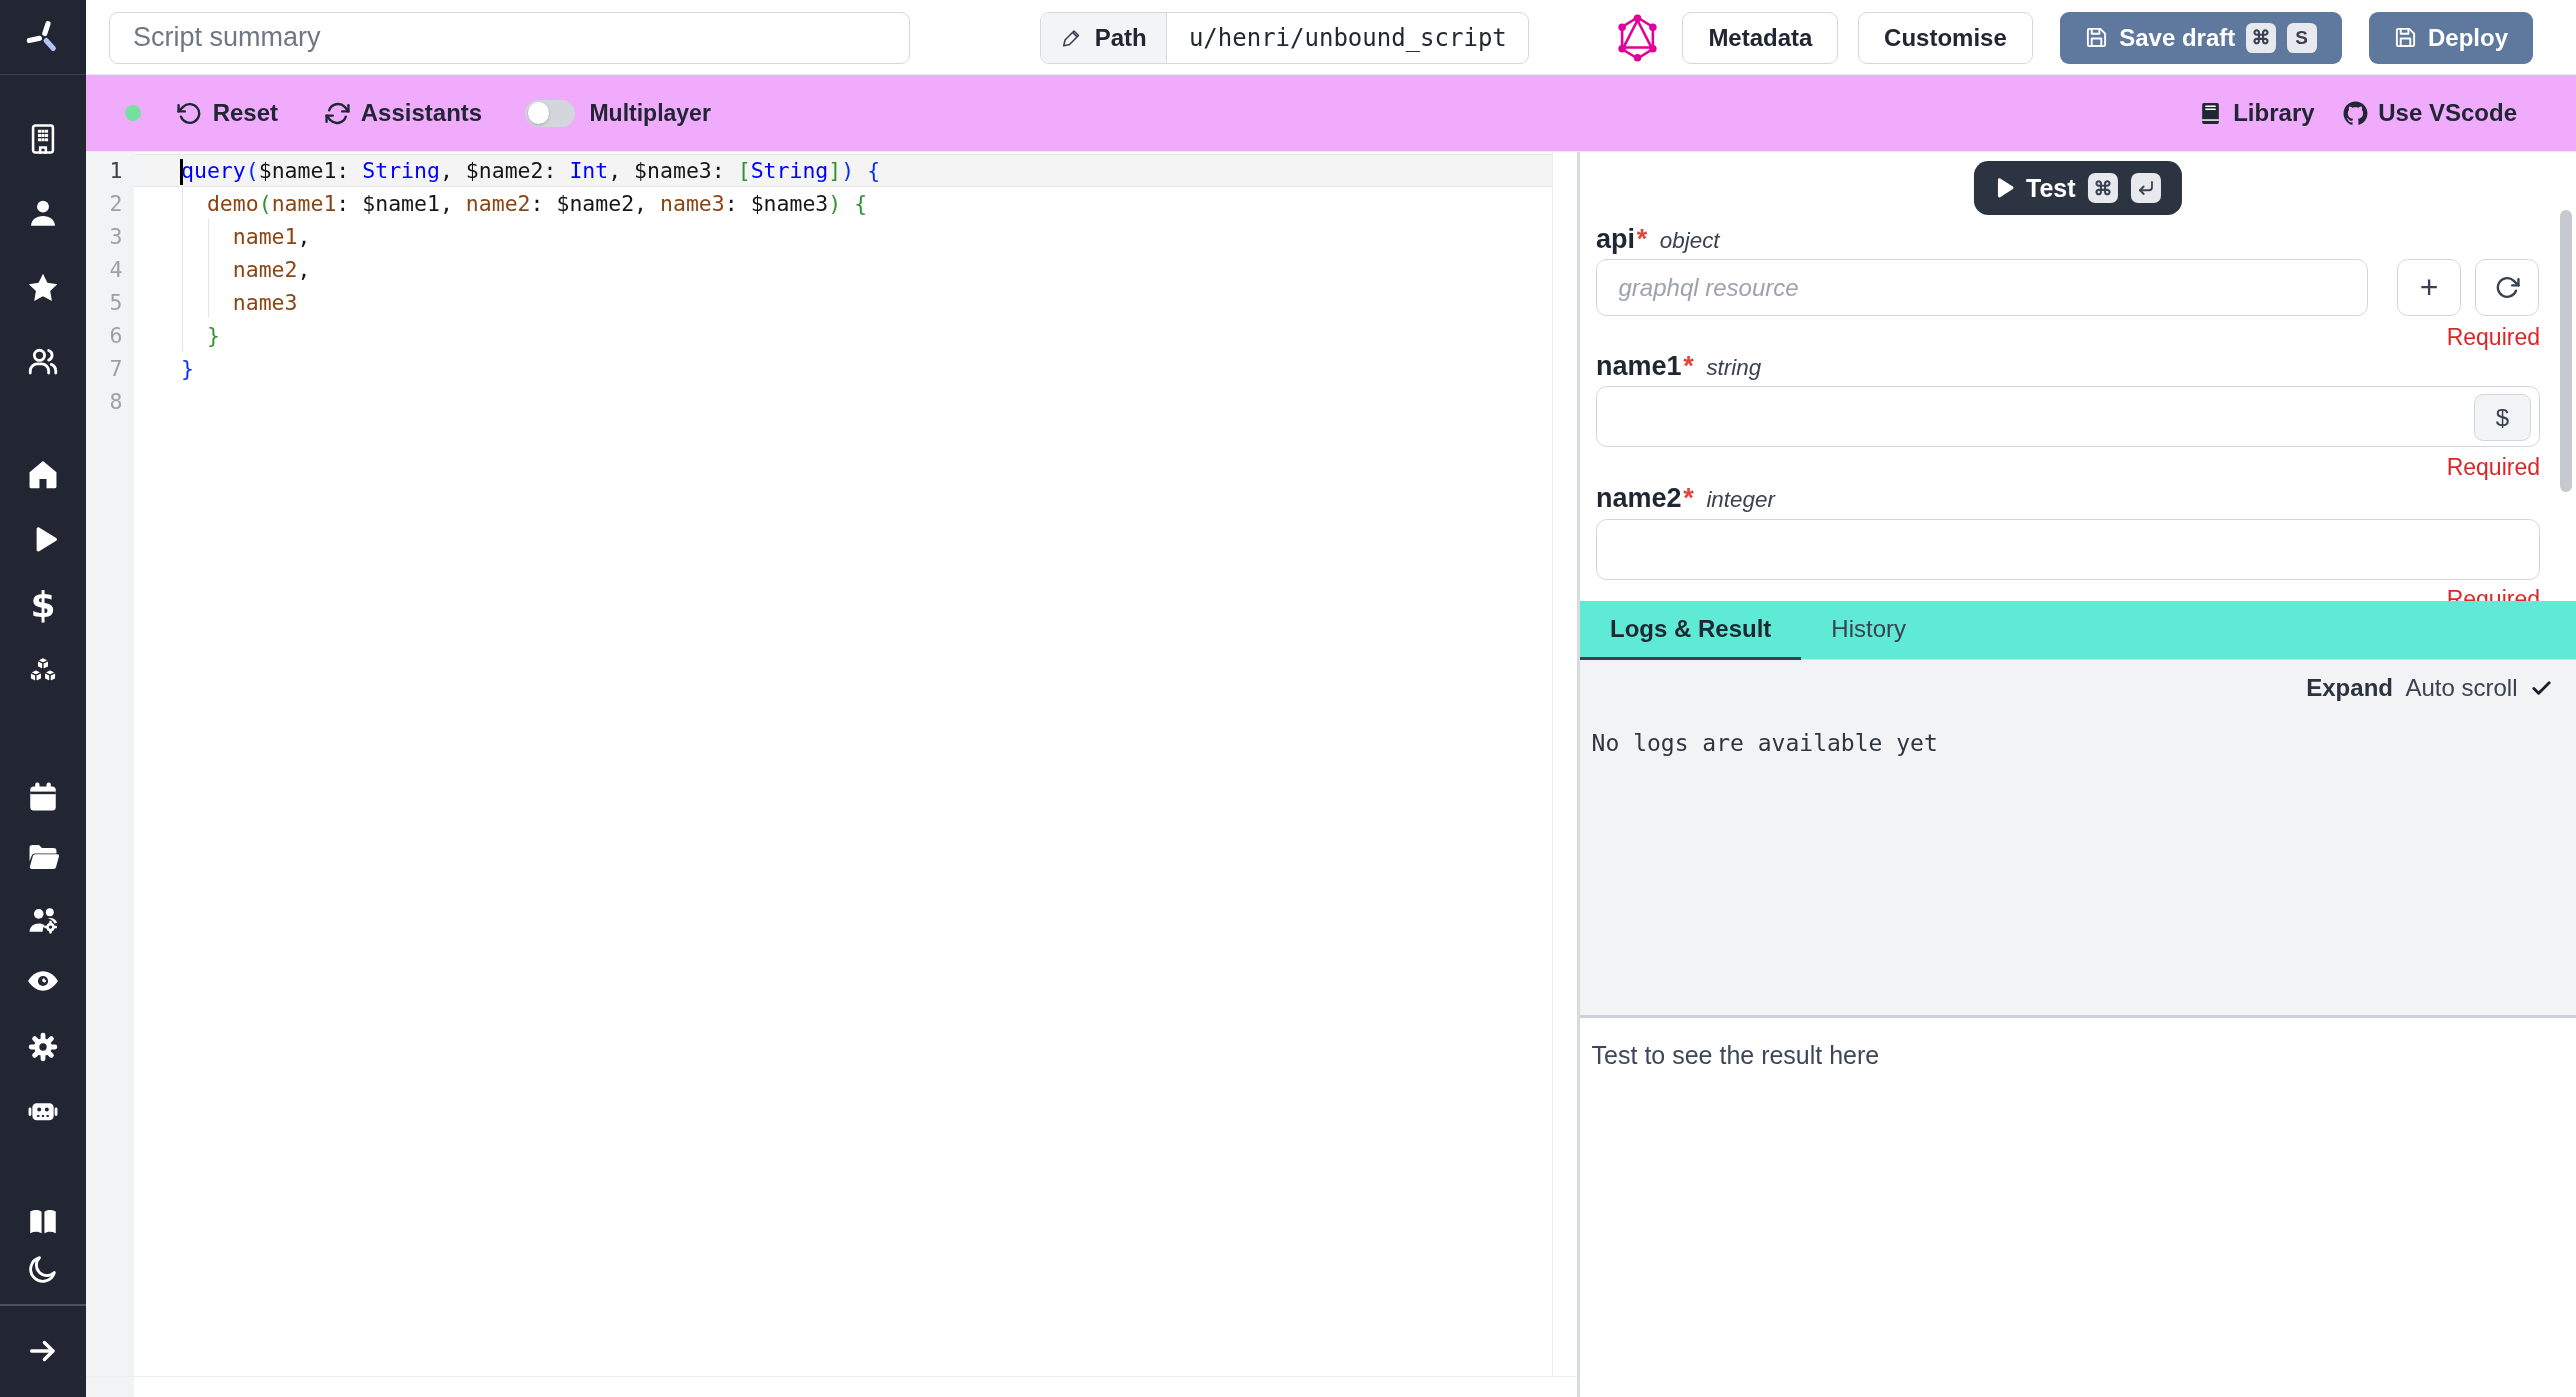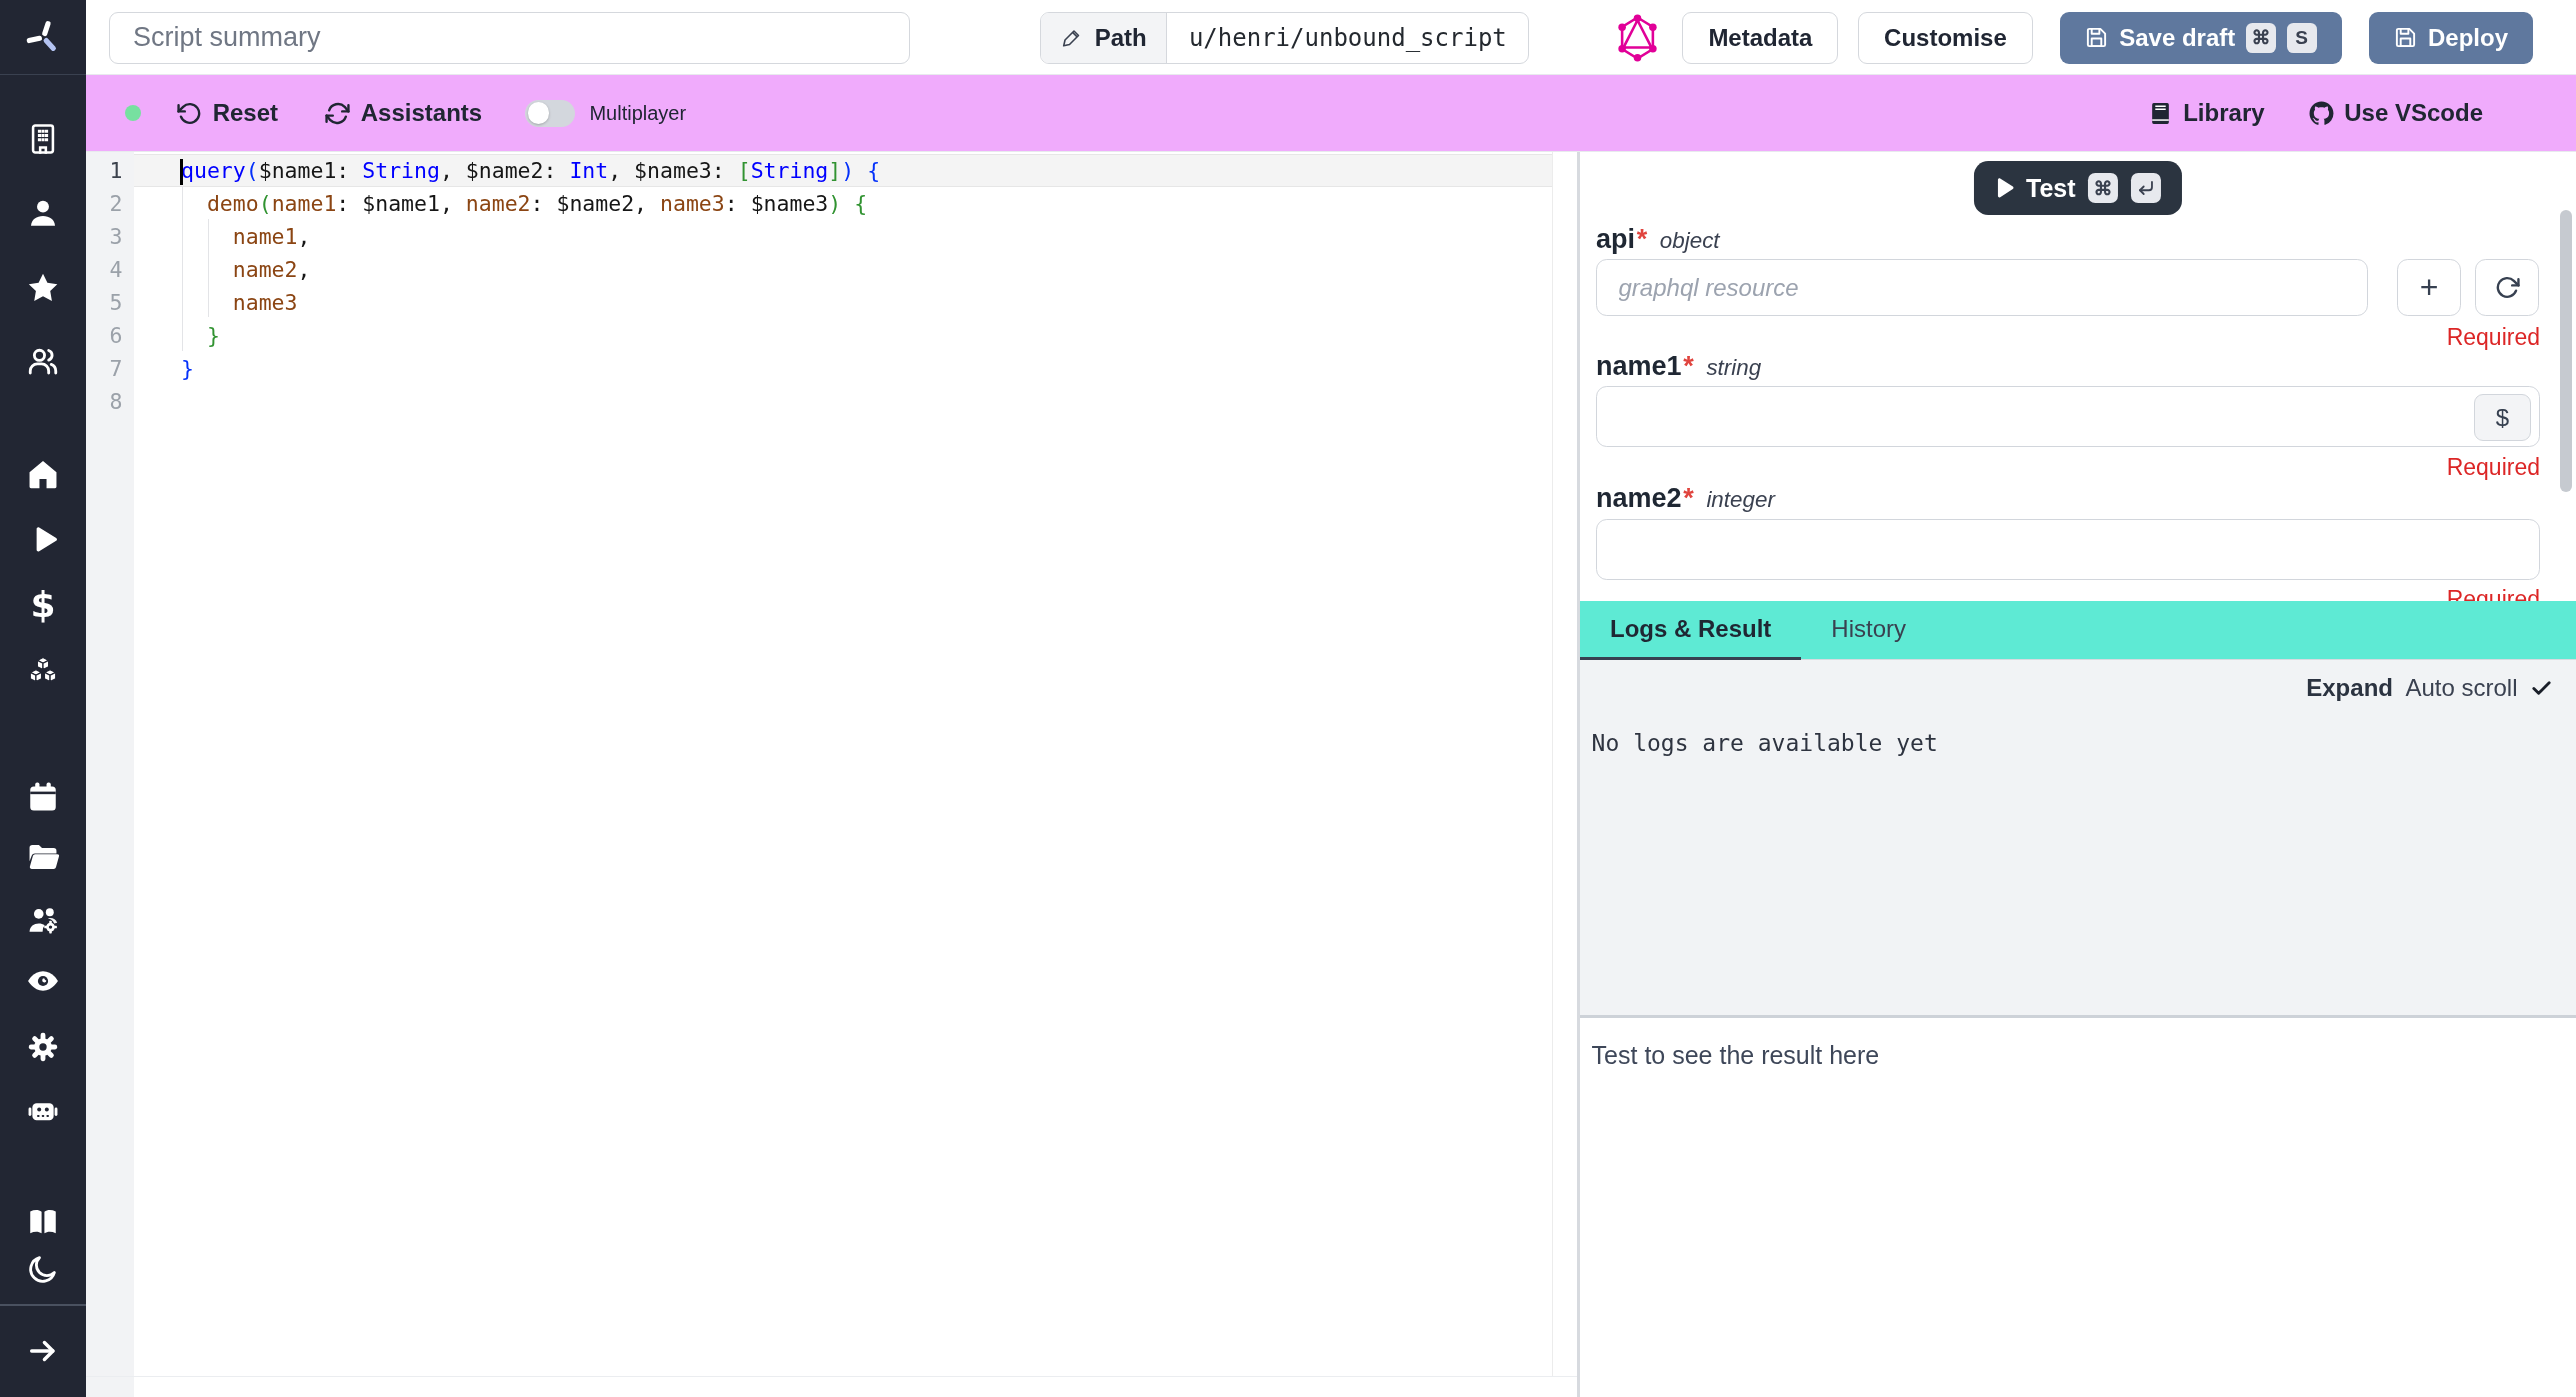--- a/index.html
+++ b/index.html
@@ -32,22 +32,22 @@
 
   
   #toolbar { position:absolute; left:86px; top:75px; width:2490px; height:77px; background:#f0abfc; border-bottom:0.9px solid #e8eaee; display:flex; align-items:center; z-index:15; }
   #status-dot { width:16px; height:16px; border-radius:50%; background:#77e0a0; margin-left:39px; }
   .tool-item { display:flex; align-items:center; gap:10.7px; font-size:24px; font-weight:600; color:#202633; cursor:pointer; }
   .tool-item svg { width:25px; height:25px; }
   #reset-item { margin-left:36px; }
   #assistants-item { margin-left:47px; }
   #toggle { margin-left:43px; width:50px; height:27px; border-radius:13.4px; background:#d3d7dd; position:relative; cursor:pointer; }
   #toggle .knob { position:absolute; left:2.7px; top:2.7px; width:21.5px; height:21.5px; border-radius:50%; background:#fff; box-shadow:0 0.9px 2.7px rgba(0,0,0,.25); }
-  #multiplayer-label { margin-left:14.3px; font-size:20px; font-weight:400; color:#202633; }
-  #toolbar-right { margin-left:auto; display:flex; gap:44px; padding-right:93px; }
+  #multiplayer-label { margin-left:14.3px; font-size:23px; font-weight:700; color:#202633; }
+  #toolbar-right { margin-left:auto; display:flex; gap:28px; padding-right:59px; }
 
   
   #editor { position:absolute; left:86px; top:152px; width:1491px; height:1245px; background:#fff; }
   #gutter { position:absolute; left:0; top:0; width:48px; height:1245px; background:#f2f3f5; padding-top:1.8px; }
   .ln { height:33px; line-height:33px; text-align:right; padding-right:11.6px; font-family:"DejaVu Sans Mono", monospace; font-size:21.5px; color:#9ba1a9; }
   .ln.active { color:#3c424d; }
   #code-lines { position:absolute; left:48px; top:1.8px; right:25px; }
   .code-line { height:33px; line-height:33px; padding-left:47px; white-space:pre; font-family:"DejaVu Sans Mono", monospace; font-size:21.5px; color:#161616; }
   .code-line.current { background:#f4f4f4; box-shadow:inset 0 0.9px 0 #e6e6e6, inset 0 -0.9px 0 #e6e6e6; }
   .tk-kw { color:#0000ff; } .tk-ty { color:#0000ff; } .tk-fd { color:#8b4513; }

